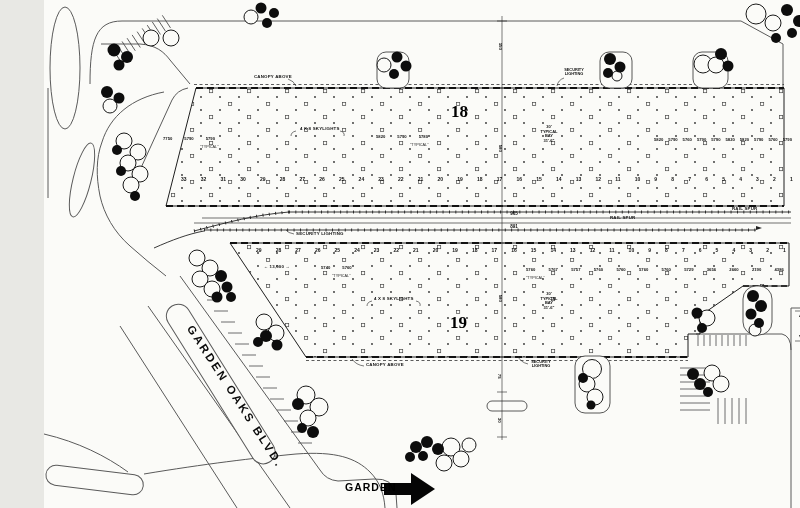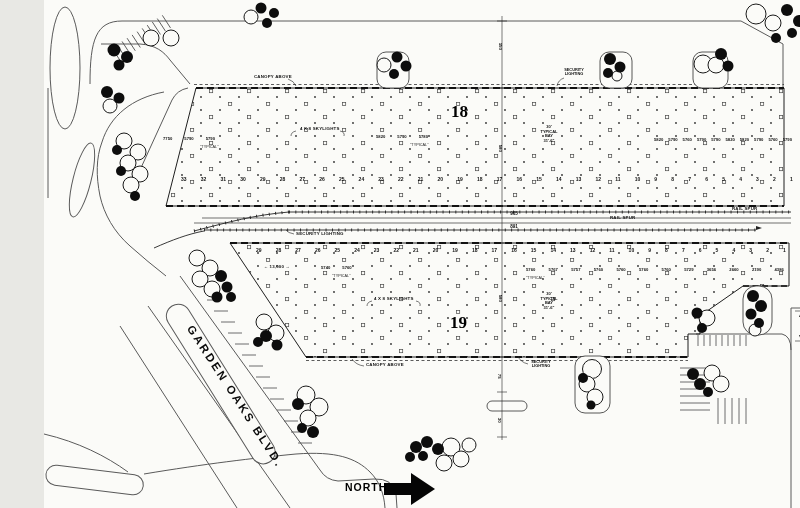--- a/index.html
+++ b/index.html
@@ -379,15 +379,15 @@
       <span class="sq">5760</span>
       <span class="sq">5729</span>
       <span class="sq">3656</span>
       <span class="sq">2660</span>
       <span class="sq">2190</span>
       <span class="sq">4386</span>
     </div>
 <div class="note" style="left:482px;top:275.5px">"TYPICAL"</div>
 
 <div class="street-lbl">GARDEN OAKS BLVD.</div>
-<div class="north-lbl">NORTH</div>
+<div class="north-lbl">GARDEN</div>
 
 </div>
 
 </body></html>

